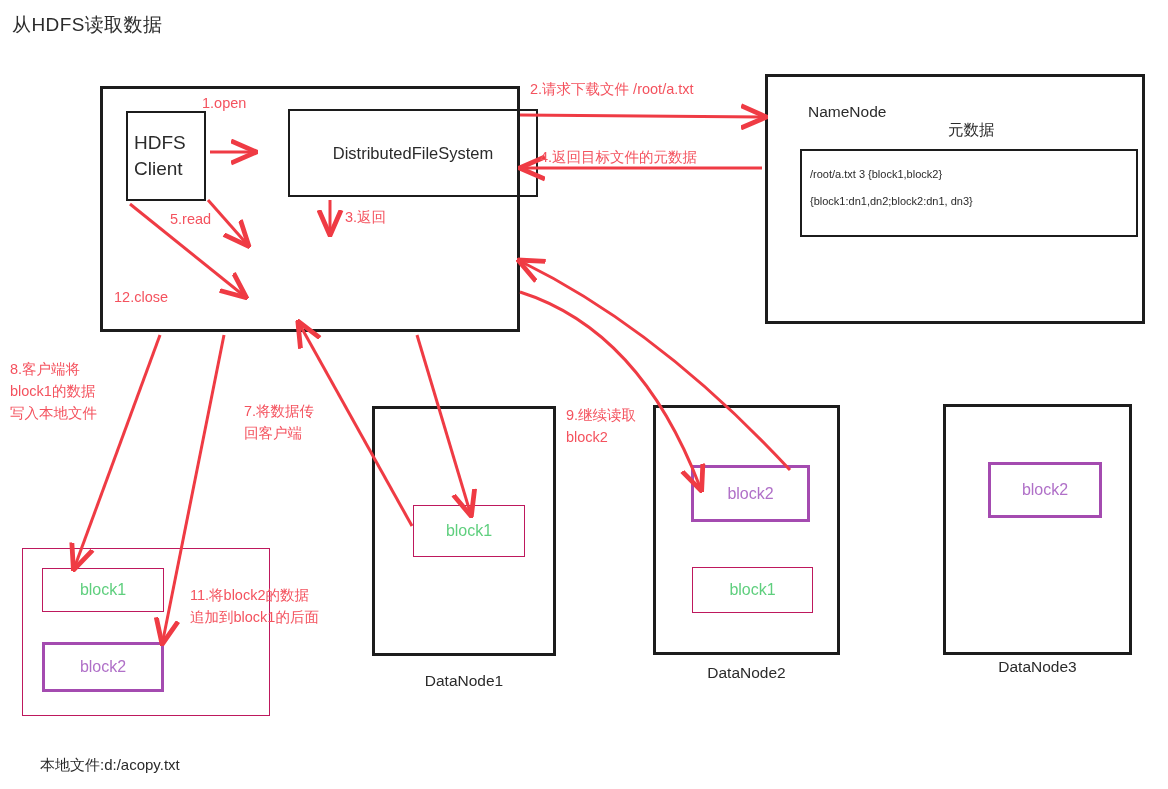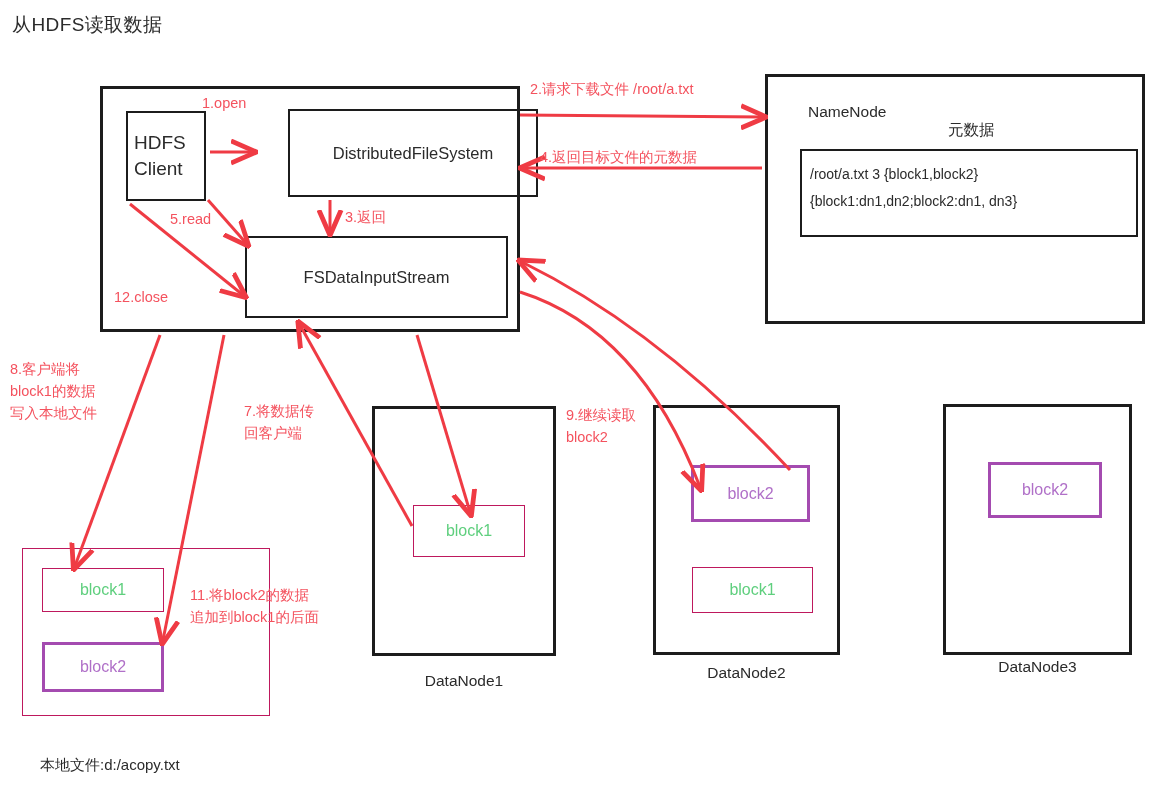--- a/index.html
+++ b/index.html
@@ -48,21 +48,21 @@
   .center-label{
     width:100%;height:100%;
     display:flex;align-items:center;justify-content:center;
     font-size:16.5px;color:#2b2b2b;
   }
   .node-caption{
     font-size:15.5px;color:#2b2b2b;text-align:center;
   }
   .plain-text{font-size:15.5px;color:#2b2b2b;}
   .meta-line{
-    font-size:14px;color:#2b2b2b;line-height:27px;
+    font-size:11px;color:#2b2b2b;line-height:27px;
     padding:10px 0 0 8px;
   }
   
   .ann{
     color:#f4525e;
     font-size:14.5px;
     line-height:22px;
     white-space:pre;
   }
   #svg-arrows{
@@ -84,23 +84,20 @@
     <div style="display:flex;flex-direction:column;align-items:flex-start;justify-content:center;height:100%;padding-left:6px;">
       <div class="plain-text" style="font-size:19px;line-height:26px;">HDFS</div>
       <div class="plain-text" style="font-size:19px;line-height:26px;">Client</div>
     </div>
   </div>
 
   <div class="abs box box-black-thin" style="left:258px;top:109px;width:250px;height:88px;margin-left:30px;">
     <div class="center-label">DistributedFileSystem</div>
   </div>
 
-  <div class="abs box box-black-thin" style="left:245px;top:236px;width:263px;height:82px;">
-    <div class="center-label">FSDataInputStream</div>
-  </div>
 
   <div class="abs box box-black" style="left:765px;top:74px;width:380px;height:250px;"></div>
 
   <div class="abs plain-text" style="left:808px;top:103px;">NameNode</div>
 
   <div class="abs plain-text" style="left:948px;top:120px;">元数据</div>
 
   <div class="abs box box-black-thin" style="left:800px;top:149px;width:338px;height:88px;">
     <div class="meta-line">/root/a.txt 3 {block1,block2}</div>
     <div class="meta-line" style="padding-top:0;">{block1:dn1,dn2;block2:dn1, dn3}</div>

